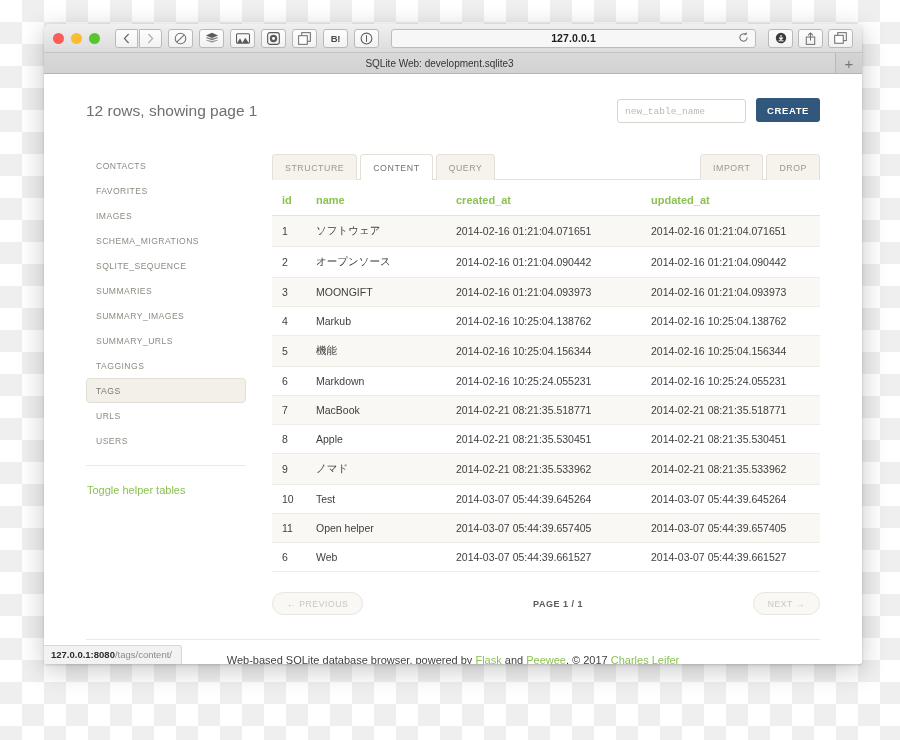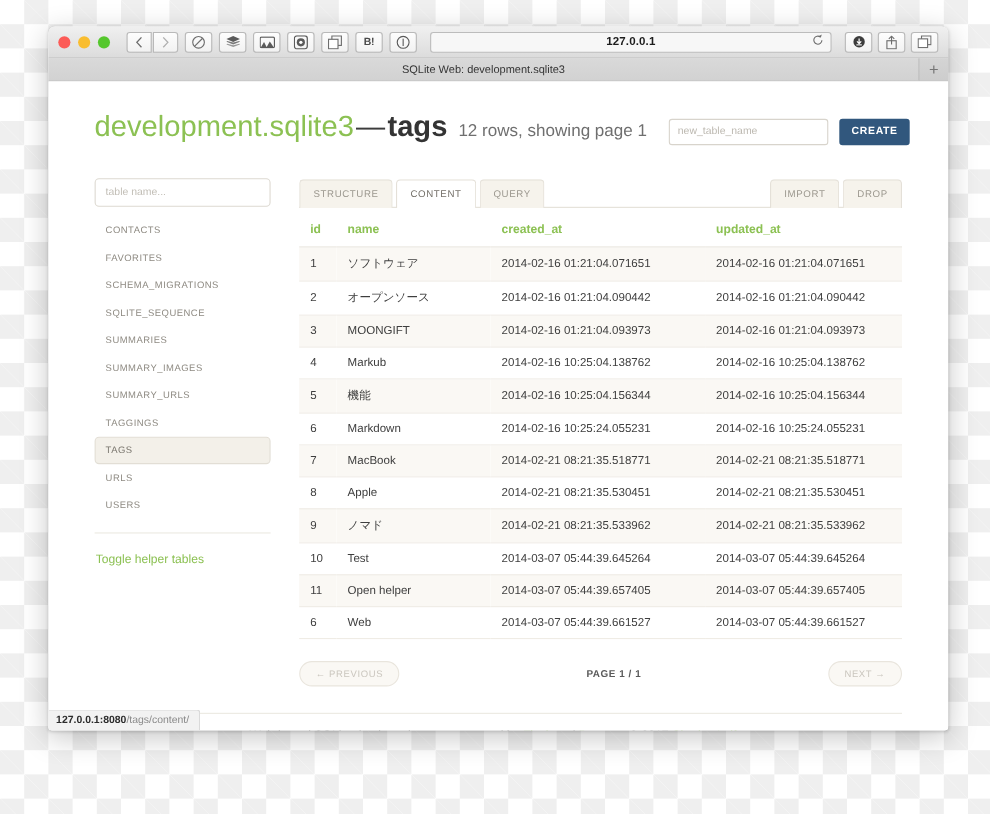--- a/index.html
+++ b/index.html
@@ -141,28 +141,28 @@
   .title .db   { color: #8cc153; }
   .title .dash { color: #3c3c3c; padding: 0 2px; }
   .title .tbl  { color: #343434; font-weight: bold; }
   .rowinfo {
     font-size: 15.5px;
     color: #6f6f6f;
     white-space: nowrap;
   }
   .head-spacer { flex: 1; }
   .new-table-input {
-    width: 145px; height: 24px;
+    width: 129px; height: 24px;
     border: 1px solid #d8d4cc;
     border-radius: 3px;
     background: #fff;
     font-size: 9.5px;
     color: #b0aca4;
     padding: 0 7px;
-    font-family: Liberation Sans, sans-serif;
+    font-family: Liberation Mono, monospace;
     outline: none;
     position: relative; top: -2px;
   }
   .new-table-input::placeholder { color: #bdb9b1; }
   .create-btn {
     height: 24px;
     background: #31577d;
     color: #ffffff;
     border: none;
     border-radius: 3px;
@@ -453,36 +453,33 @@
     <div class="browser-tab">
       <span>SQLite Web: development.sqlite3</span>
     </div>
     <div class="tab-plus">+</div>
   </div>
 
   <div class="page">
     <div class="container">
 
       <div class="page-head">
-        <div class="title">
-          <span class="db">development.sqlite3</span><span class="dash">—</span><span class="tbl">tags</span>
-        </div>
         <div class="rowinfo">12 rows, showing page 1</div>
         <div class="head-spacer"></div>
         <input class="new-table-input" type="text" placeholder="new_table_name" style="">
         <button class="create-btn">CREATE</button>
       </div>
 
       <div class="body-cols">
 
         <div class="sidebar">
-          <input class="table-filter" type="text" placeholder="table name..." style="">
           <div>
             <div class="tbl-item">CONTACTS</div>
             <div class="tbl-item">FAVORITES</div>
+            <div class="tbl-item">IMAGES</div>
             <div class="tbl-item">SCHEMA_MIGRATIONS</div>
             <div class="tbl-item">SQLITE_SEQUENCE</div>
             <div class="tbl-item">SUMMARIES</div>
             <div class="tbl-item">SUMMARY_IMAGES</div>
             <div class="tbl-item">SUMMARY_URLS</div>
             <div class="tbl-item">TAGGINGS</div>
             <div class="tbl-item active">TAGS</div>
             <div class="tbl-item">URLS</div>
             <div class="tbl-item">USERS</div>
           </div>

